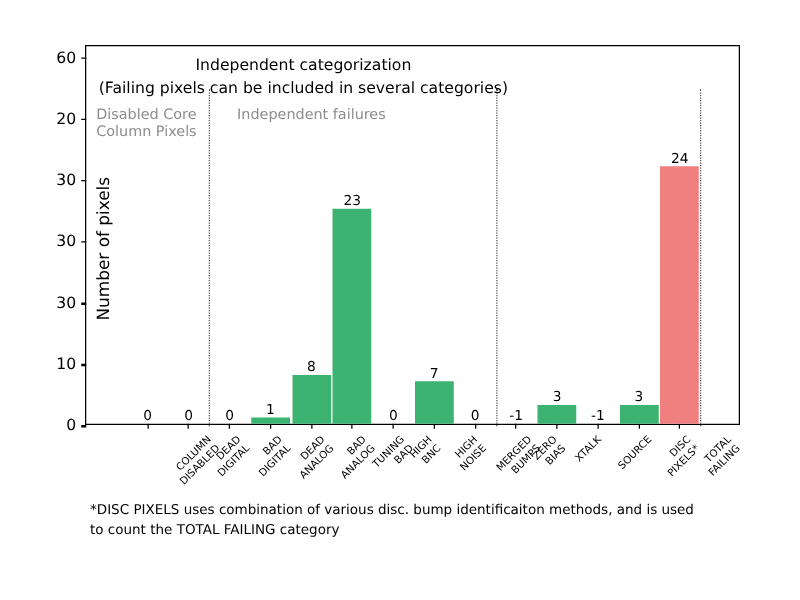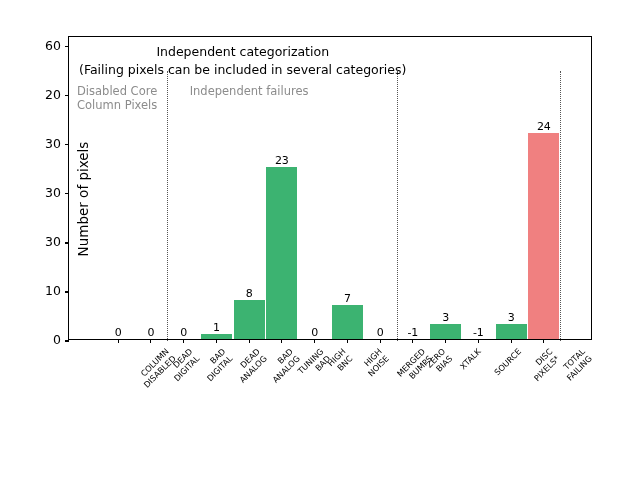--- a/index.html
+++ b/index.html
@@ -335,14 +335,16 @@
       <div class="xtick-label" style="left: 516.125px; top: 347px;">
         <div>DISC</div>
         <div>PIXELS*</div>
       </div>
       <div class="xtick-label" style="left: 548.875px; top: 347px;">
         <div>TOTAL</div>
         <div>FAILING</div>
       </div>
     </div>
 
+  <div id="footnote">*DISC PIXELS uses combination of various disc. bump identificaiton methods, and is used
+to count the TOTAL FAILING category</div>
 
 </div>
 
 </body></html>

